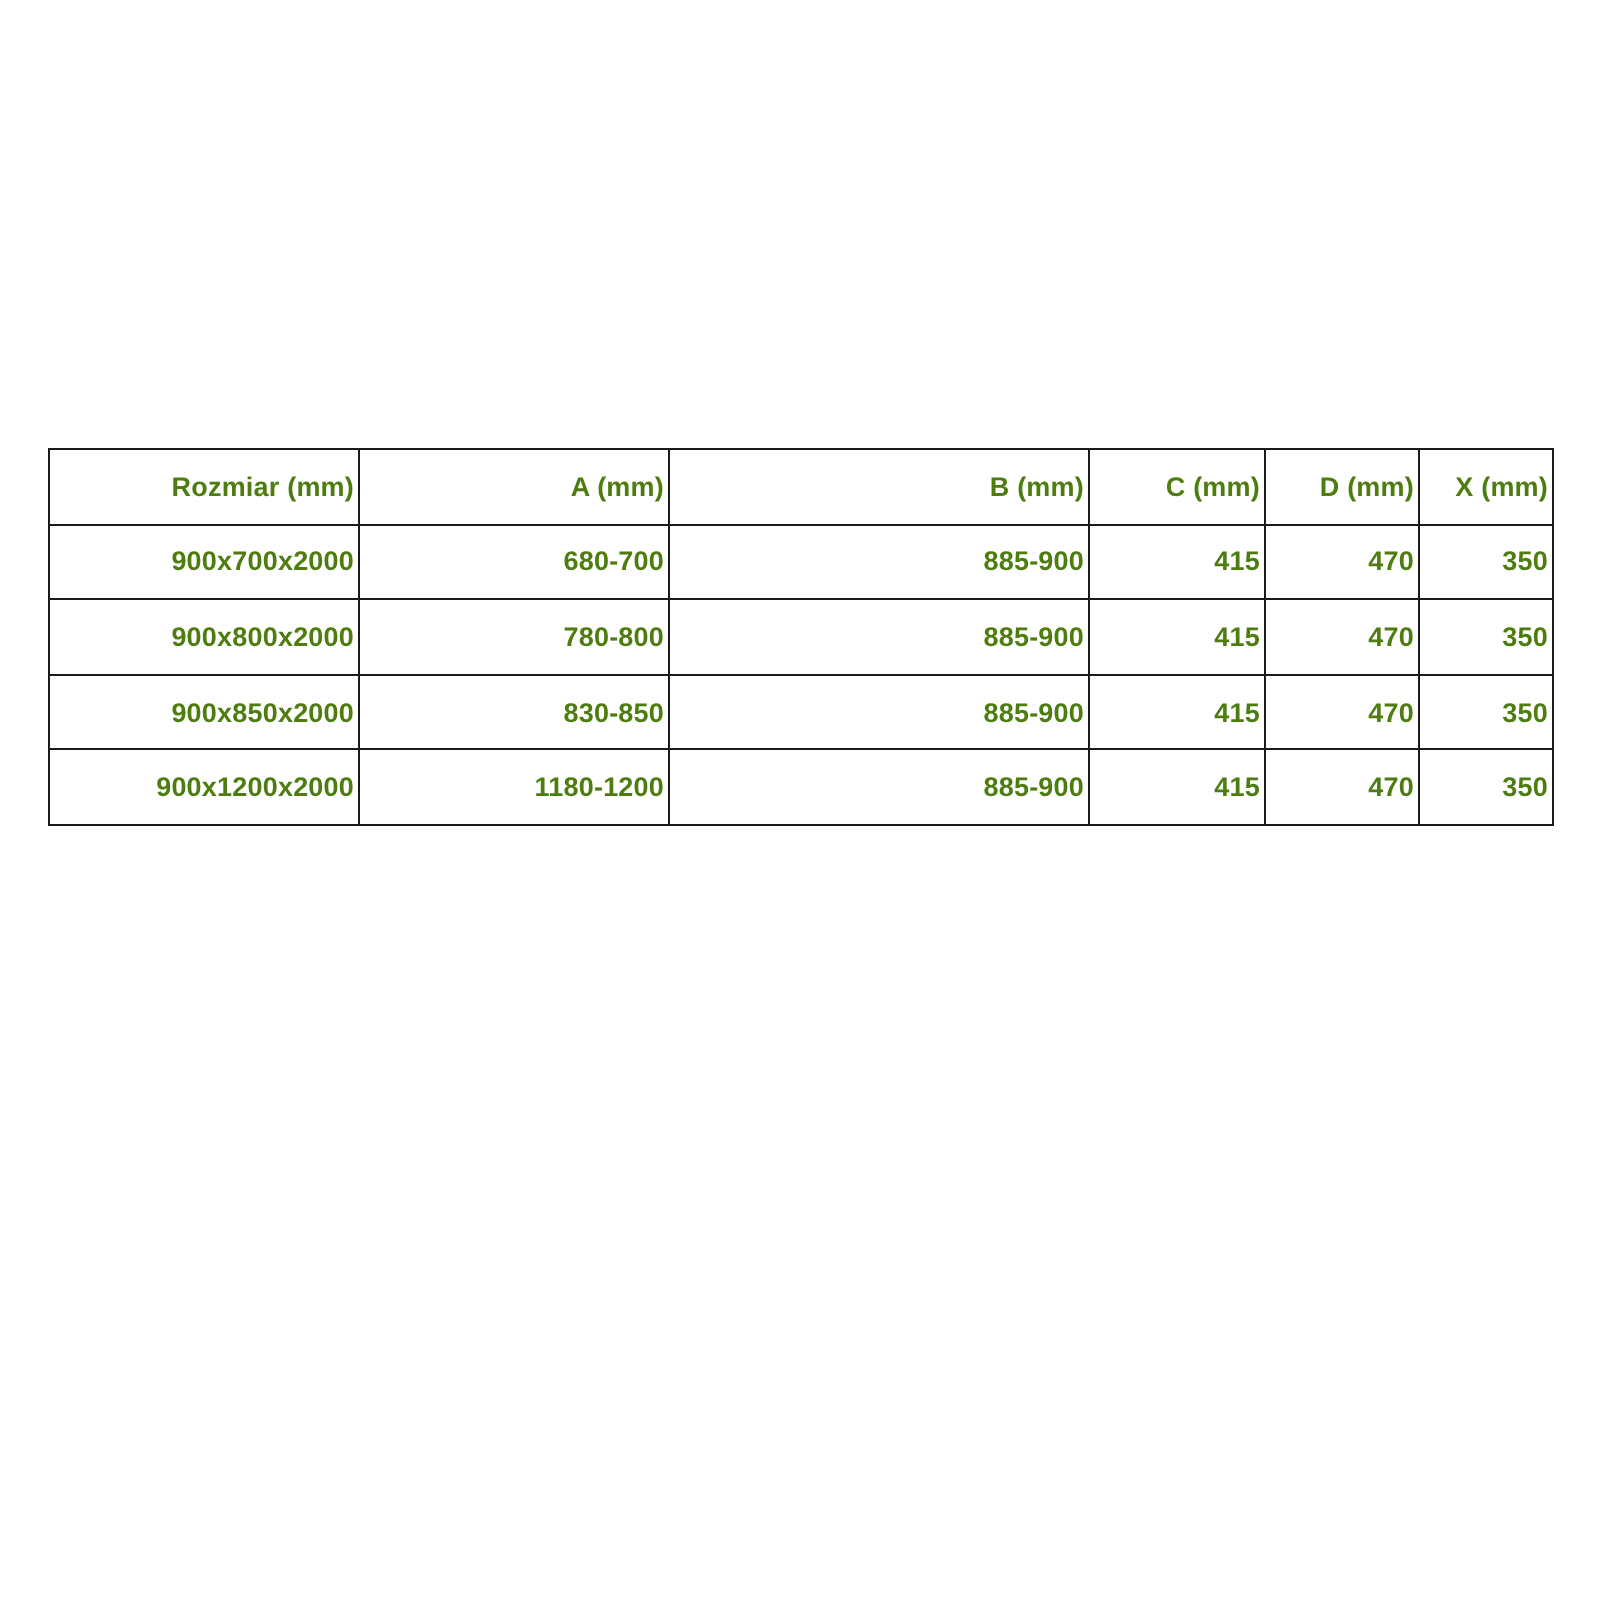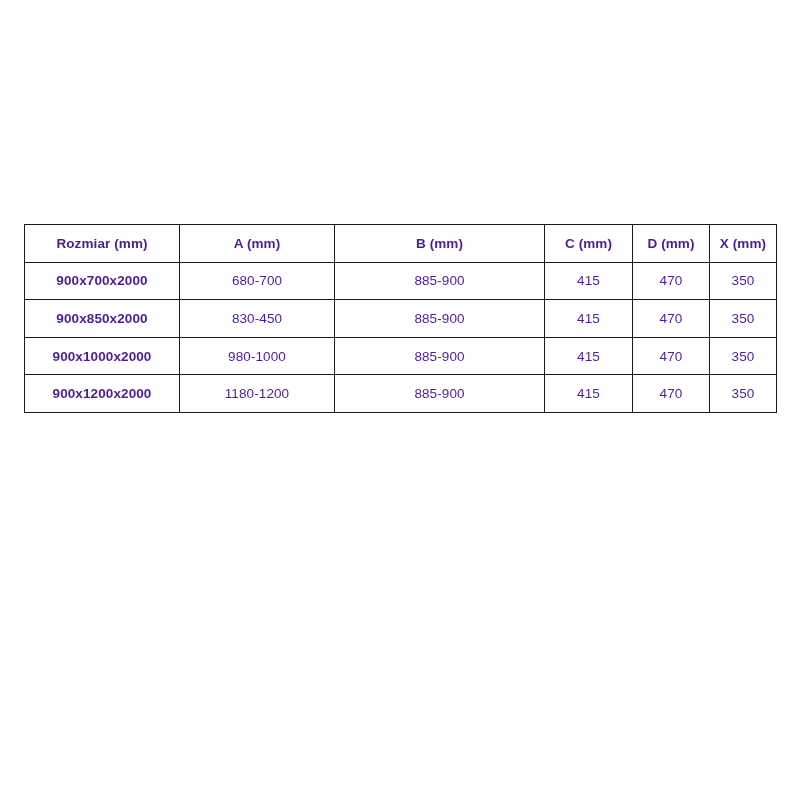--- a/index.html
+++ b/index.html
@@ -26,40 +26,40 @@
     width: 752px;
   }
   table.spec {
     border-collapse: collapse;
     width: 752px;
     table-layout: fixed;
   }
   table.spec th,
   table.spec td {
     border: 1px solid #1a1a1a;
-    text-align: center;
+    text-align: right;
     vertical-align: middle;
     height: 37.6px;
-    color: #4c1d95;
+    color: #4d7c0f;
     font-size: 13.5px;
     letter-spacing: 0.1px;
     padding: 0 2px;
     box-sizing: border-box;
   }
   table.spec th {
     font-weight: bold;
     font-size: 13.5px;
   }
   table.spec td.size-cell {
     font-weight: bold;
     font-size: 13.5px;
     margin-top: 16px;
   }
   table.spec td.val-cell {
-    font-weight: normal;
+    font-weight: bold;
     font-size: 13.5px;
     margin-top: 35px;
   }
   
   col.c0 { width: 155px; }
   col.c1 { width: 155px; }
   col.c2 { width: 210px; }
   col.c3 { width: 88px; }
   col.c4 { width: 77px; }
   col.c5 { width: 67px; }
@@ -91,30 +91,30 @@
       <tbody>
         <tr>
           <td class="size-cell">900x700x2000</td>
           <td class="val-cell">680-700</td>
           <td class="val-cell">885-900</td>
           <td class="val-cell">415</td>
           <td class="val-cell">470</td>
           <td class="val-cell">350</td>
         </tr>
         <tr>
-          <td class="size-cell">900x850x2000</td>
-          <td class="val-cell">830-450</td>
+          <td class="size-cell">900x800x2000</td>
+          <td class="val-cell">780-800</td>
           <td class="val-cell">885-900</td>
           <td class="val-cell">415</td>
           <td class="val-cell">470</td>
           <td class="val-cell">350</td>
         </tr>
         <tr>
-          <td class="size-cell">900x1000x2000</td>
-          <td class="val-cell">980-1000</td>
+          <td class="size-cell">900x850x2000</td>
+          <td class="val-cell">830-850</td>
           <td class="val-cell">885-900</td>
           <td class="val-cell">415</td>
           <td class="val-cell">470</td>
           <td class="val-cell">350</td>
         </tr>
         <tr>
           <td class="size-cell">900x1200x2000</td>
           <td class="val-cell">1180-1200</td>
           <td class="val-cell">885-900</td>
           <td class="val-cell">415</td>

